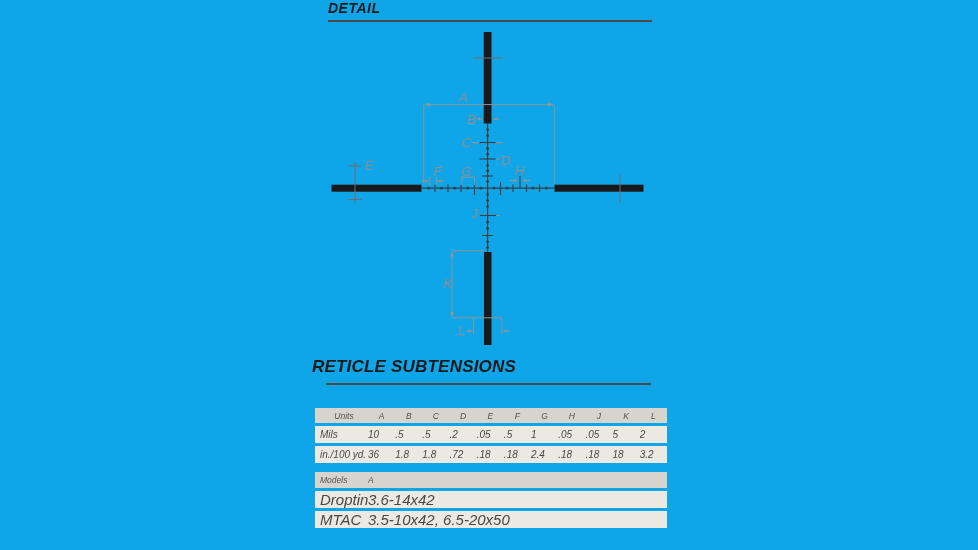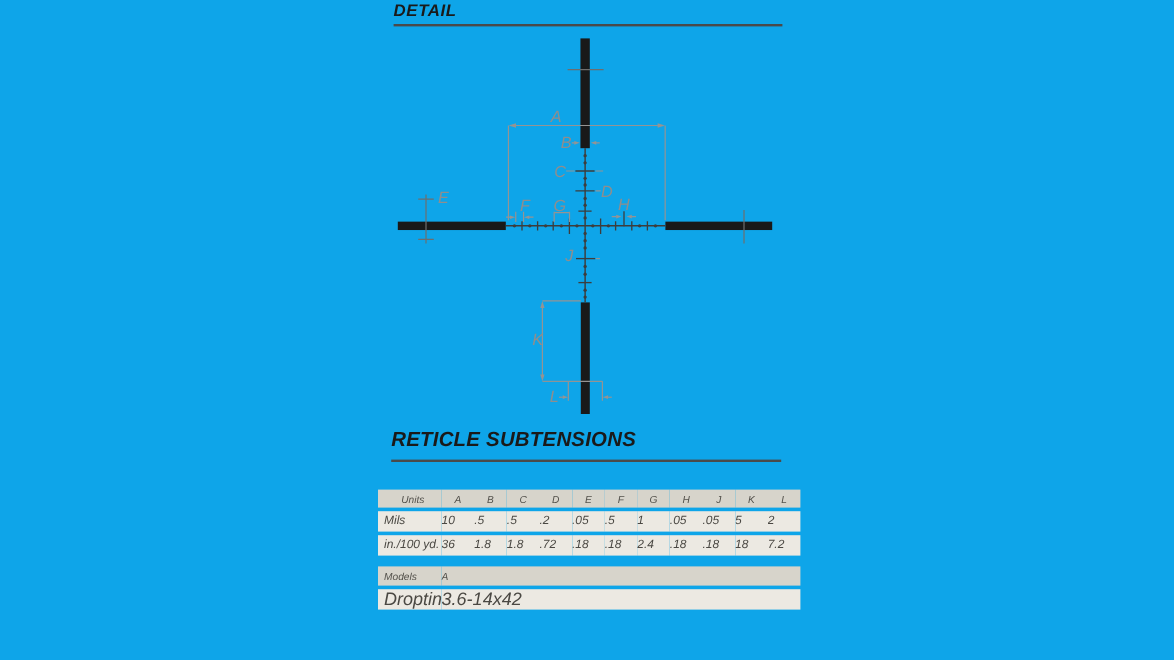--- a/index.html
+++ b/index.html
@@ -1,20 +1,20 @@
 <!DOCTYPE html>
 <html><head>
 <meta charset="utf-8">
 <style>
   html,body{margin:0;padding:0;background:#ffffff;}
   .page{position:relative;width:978px;height:550px;background:#0ea5e9;overflow:hidden;
         font-family:"Liberation Sans",sans-serif;font-style:italic;}
   .h1{position:absolute;font-weight:bold;color:#1a1a1a;white-space:nowrap;}
   #detailH{left:328px;top:0px;font-size:14px;letter-spacing:.5px;}
-  #subH{left:326px;top:357px;font-size:17px;letter-spacing:.2px;}
+  #subH{left:312px;top:357px;font-size:17px;letter-spacing:.2px;}
   .rule{position:absolute;height:2px;background:#4a4a4a;}
   #rule1{left:328px;top:20px;width:324px;}
   #rule2{left:326px;top:383px;width:325px;}
   svg.reticle{position:absolute;left:315px;top:25px;}
   table{position:absolute;border-collapse:separate;border-spacing:0 3px;table-layout:fixed;}
   #t1{left:315px;top:405px;width:352px;}
   #t2{left:315px;top:469px;width:352px;}
   th,td{font-weight:normal;padding:0;white-space:nowrap;overflow:hidden;}
   #t1 th{background:#d7d4cb;height:15px;font-size:8.5px;color:#54524c;text-align:center;}
   #t1 td{background:#ece9e2;height:17px;font-size:10px;color:#4a4843;text-align:left;}
@@ -220,35 +220,39 @@
       <td>36</td>
       <td>1.8</td>
       <td>1.8</td>
       <td>.72</td>
       <td>.18</td>
       <td>.18</td>
       <td>2.4</td>
       <td>.18</td>
       <td>.18</td>
       <td>18</td>
-      <td>7.2</td>
+      <td>3.2</td>
     </tr>
   </tbody>
     </table>
 
   <table id="t2">
     <colgroup>
         <col style="width:53px">
         <col>
       </colgroup>
     <tbody>
         <tr>
       <th class="lbl">Models</th>
       <th>A</th>
     </tr>
     <tr>
       <td class="lbl">Droptine</td>
       <td>3.6-14x42</td>
     </tr>
+    <tr>
+      <td class="lbl">MTAC</td>
+      <td>3.5-10x42, 6.5-20x50</td>
+    </tr>
   </tbody>
     </table>
 
 </div>
 
 </body></html>

